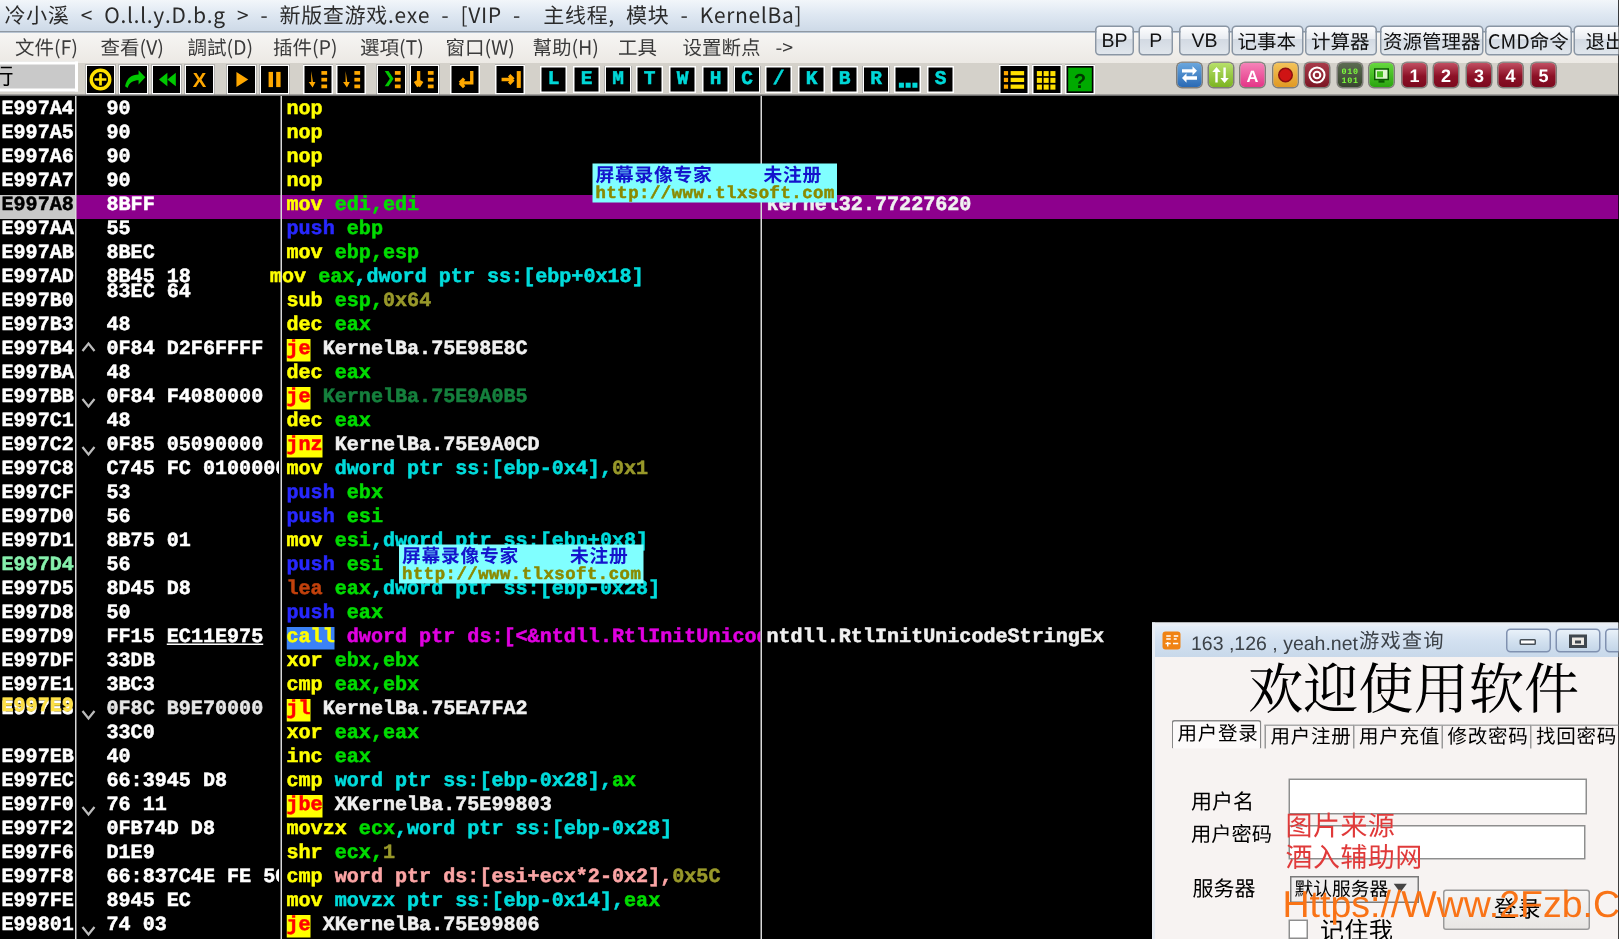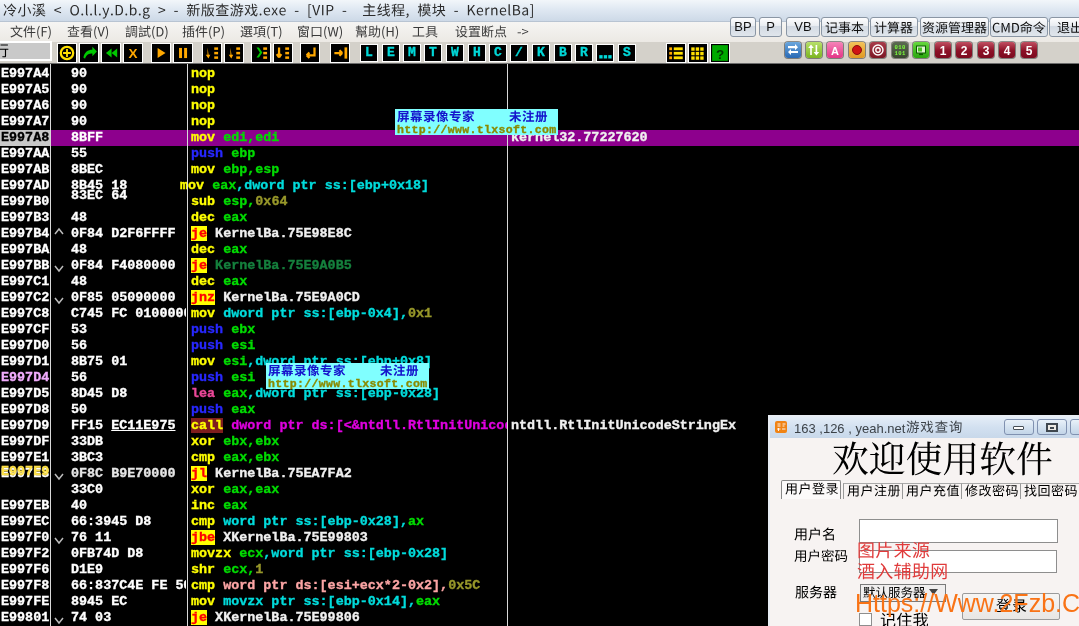--- a/index.html
+++ b/index.html
@@ -452,32 +452,32 @@
 <div class="abs mono" style="left:191px;top:306px;width:316px;height:16px;line-height:16px;overflow:hidden"><span style="color:#ffff00">mov </span><span style="color:#00dcdc">dword ptr ss:[ebp-0x4],</span><span style="color:#98982a">0x1</span></div>
 <span class="abs mono" style="left:1px;top:322px;line-height:16px;color:#fff">E997CF</span>
 <div class="abs mono" style="left:71px;top:322px;width:115px;height:16px;line-height:16px;overflow:hidden;color:#fff">53</div>
 <div class="abs mono" style="left:191px;top:322px;width:316px;height:16px;line-height:16px;overflow:hidden"><span style="color:#2828ff">push </span><span style="color:#00dc00">ebx</span></div>
 <span class="abs mono" style="left:1px;top:338px;line-height:16px;color:#fff">E997D0</span>
 <div class="abs mono" style="left:71px;top:338px;width:115px;height:16px;line-height:16px;overflow:hidden;color:#fff">56</div>
 <div class="abs mono" style="left:191px;top:338px;width:316px;height:16px;line-height:16px;overflow:hidden"><span style="color:#2828ff">push </span><span style="color:#00dc00">esi</span></div>
 <span class="abs mono" style="left:1px;top:354px;line-height:16px;color:#fff">E997D1</span>
 <div class="abs mono" style="left:71px;top:354px;width:115px;height:16px;line-height:16px;overflow:hidden;color:#fff">8B75 01</div>
 <div class="abs mono" style="left:191px;top:354px;width:316px;height:16px;line-height:16px;overflow:hidden"><span style="color:#ffff00">mov </span><span style="color:#00dc00">esi</span><span style="color:#00dcdc">,dword ptr ss:[ebp+0x8]</span></div>
-<span class="abs mono" style="left:1px;top:370px;line-height:16px;color:#f0abfc">E997D4</span>
+<span class="abs mono" style="left:1px;top:370px;line-height:16px;color:#86efac">E997D4</span>
 <div class="abs mono" style="left:71px;top:370px;width:115px;height:16px;line-height:16px;overflow:hidden;color:#fff">56</div>
 <div class="abs mono" style="left:191px;top:370px;width:316px;height:16px;line-height:16px;overflow:hidden"><span style="color:#2828ff">push </span><span style="color:#00dc00">esi</span></div>
 <span class="abs mono" style="left:1px;top:386px;line-height:16px;color:#fff">E997D5</span>
 <div class="abs mono" style="left:71px;top:386px;width:115px;height:16px;line-height:16px;overflow:hidden;color:#fff">8D45 D8</div>
-<div class="abs mono" style="left:191px;top:386px;width:316px;height:16px;line-height:16px;overflow:hidden"><span style="color:#ec4899">lea </span><span style="color:#00dc00">eax</span><span style="color:#00dcdc">,dword ptr ss:[ebp-0x28]</span></div>
+<div class="abs mono" style="left:191px;top:386px;width:316px;height:16px;line-height:16px;overflow:hidden"><span style="color:#c2410c">lea </span><span style="color:#00dc00">eax</span><span style="color:#00dcdc">,dword ptr ss:[ebp-0x28]</span></div>
 <span class="abs mono" style="left:1px;top:402px;line-height:16px;color:#fff">E997D8</span>
 <div class="abs mono" style="left:71px;top:402px;width:115px;height:16px;line-height:16px;overflow:hidden;color:#fff">50</div>
 <div class="abs mono" style="left:191px;top:402px;width:316px;height:16px;line-height:16px;overflow:hidden"><span style="color:#2828ff">push </span><span style="color:#00dc00">eax</span></div>
 <span class="abs mono" style="left:1px;top:418px;line-height:16px;color:#fff">E997D9</span>
 <div class="abs mono" style="left:71px;top:418px;width:115px;height:16px;line-height:16px;overflow:hidden;color:#fff">FF15 <u>EC11E975</u></div>
-<div class="abs mono" style="left:191px;top:418px;width:316px;height:16px;line-height:16px;overflow:hidden"><span style="background:#7f1d1d;color:#ffff00">call</span><span style="color:#e000e0"> dword ptr ds:[&lt;&amp;ntdll.RtlInitUnicodeStr</span></div>
+<div class="abs mono" style="left:191px;top:418px;width:316px;height:16px;line-height:16px;overflow:hidden"><span style="background:#3b82f6;color:#ffff00">call</span><span style="color:#e000e0"> dword ptr ds:[&lt;&amp;ntdll.RtlInitUnicodeStr</span></div>
 <div class="abs mono" style="left:511px;top:418px;height:16px;line-height:16px;color:#f0f0f0">ntdll.RtlInitUnicodeStringEx</div>
 <span class="abs mono" style="left:1px;top:434px;line-height:16px;color:#fff">E997DF</span>
 <div class="abs mono" style="left:71px;top:434px;width:115px;height:16px;line-height:16px;overflow:hidden;color:#fff">33DB</div>
 <div class="abs mono" style="left:191px;top:434px;width:316px;height:16px;line-height:16px;overflow:hidden"><span style="color:#ffff00">xor </span><span style="color:#00dc00">ebx,ebx</span></div>
 <span class="abs mono" style="left:1px;top:450px;line-height:16px;color:#fff">E997E1</span>
 <div class="abs mono" style="left:71px;top:450px;width:115px;height:16px;line-height:16px;overflow:hidden;color:#fff">3BC3</div>
 <div class="abs mono" style="left:191px;top:450px;width:316px;height:16px;line-height:16px;overflow:hidden"><span style="color:#ffff00">cmp </span><span style="color:#00dc00">eax,ebx</span></div>
 <span class="abs mono" style="left:1px;top:466px;line-height:16px;color:#fff">E997E3</span>
 <svg class="abs" style="left:54px;top:473px" width="10" height="8">
     <path d="M1 1l4 5 4-5" stroke="#bbb" stroke-width="1.5" fill="none"></path>

